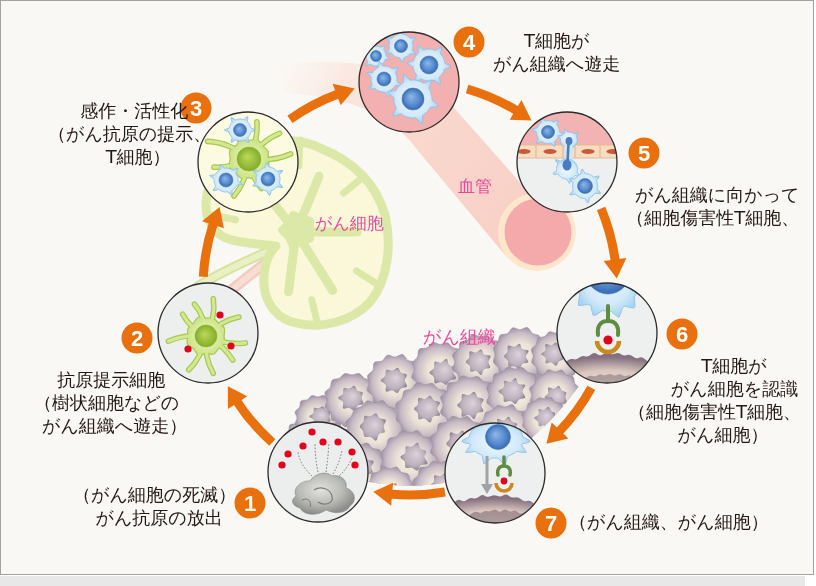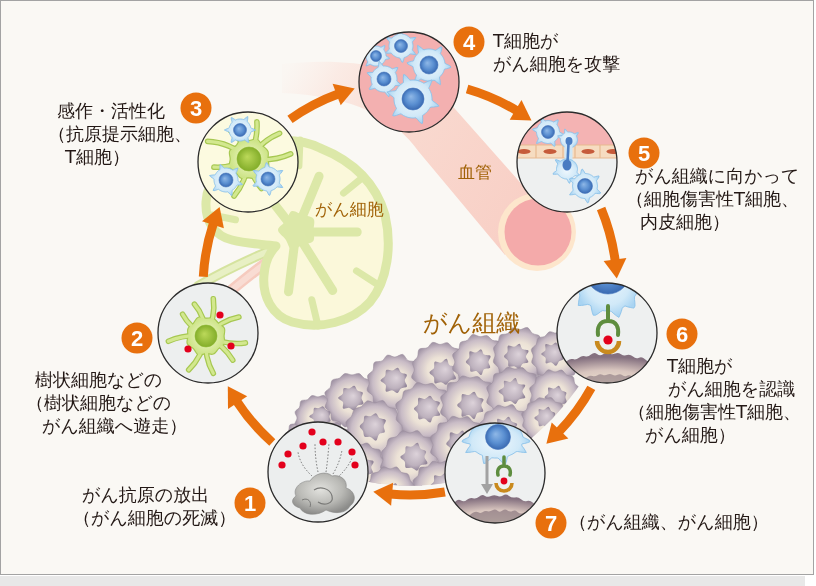--- a/index.html
+++ b/index.html
@@ -1,23 +1,23 @@
 <!DOCTYPE html>
 <html><head>
 <meta charset="utf-8">
 <style>
 html,body{margin:0;padding:0;background:#ffffff;}
 body{width:816px;height:586px;position:relative;overflow:hidden;font-family:"DejaVu Sans","Liberation Sans",sans-serif;}
 .frame{position:absolute;left:0;top:0;width:812px;height:573px;border:1px solid #a3a3a3;background:#faf8f4;}
 .bottom-strip{position:absolute;left:0;top:576px;width:805px;height:10px;background:#e8e8e8;}
 #art{position:absolute;left:0;top:0;width:816px;height:586px;}
 .label{position:absolute;color:#231815;font-size:18px;line-height:23px;white-space:nowrap;}
-.label .ln{display:block;}
+.label .ln{display:block;text-align:center;}
 .label .pl{margin-left:-9px;}
-.region{position:absolute;color:#a16207;font-size:17px;line-height:22px;white-space:nowrap;}
+.region{position:absolute;color:#ec4899;font-size:17px;line-height:22px;white-space:nowrap;margin-top:14px;}
 .badge-circle{fill:#e8700d;}
 .badge-num{fill:#ffffff;font-family:"Liberation Sans",sans-serif;font-weight:bold;font-size:22px;text-anchor:middle;}
 </style>
 </head>
 <body>
 
 <div class="frame"></div>
 <div class="bottom-strip"></div>
 
 <svg id="art" viewBox="0 0 816 586">
@@ -445,44 +445,43 @@
     </g>
     <g transform="translate(551,523)">
       <circle class="badge-circle" r="15.5" fill="#e8700d"></circle>
       <text class="badge-num" y="7.8">7</text>
     </g>
   </g>
 </svg>
 
 <div class="region" style="left:315px;top:198px">がん細胞</div>
 <div class="region" style="left:458px;top:161px">血管</div>
-<div class="region" style="left:423px;top:312px;font-size:24px">がん組織</div>
+<div class="region" style="left:423px;top:312px;font-size:18px">がん組織</div>
 
 <div class="label" style="left:82px;top:483px">
+  <span class="ln pl">（がん細胞の死滅）</span>
   <span class="ln">がん抗原の放出</span>
-  <span class="ln pl">（がん細胞の死滅）</span>
 </div>
 <div class="label" style="left:35px;top:368px">
-  <span class="ln">樹状細胞などの</span>
+  <span class="ln">抗原提示細胞</span>
   <span class="ln pl">（樹状細胞などの</span>
   <span class="ln" style="padding-left:7px">がん組織へ遊走）</span>
 </div>
 <div class="label" style="left:57px;top:99px">
   <span class="ln">感作・活性化</span>
-  <span class="ln pl">（抗原提示細胞、</span>
+  <span class="ln pl">（がん抗原の提示、</span>
   <span class="ln" style="padding-left:8px">T細胞）</span>
 </div>
 <div class="label" style="left:493px;top:29px">
   <span class="ln">T細胞が</span>
-  <span class="ln">がん細胞を攻撃</span>
-</div>
-<div class="label" style="left:635px;top:164px">
+  <span class="ln">がん組織へ遊走</span>
+</div>
+<div class="label" style="left:635px;top:183px">
   <span class="ln">がん組織に向かって</span>
   <span class="ln pl">（細胞傷害性T細胞、</span>
-  <span class="ln" style="padding-left:5px">内皮細胞）</span>
 </div>
 <div class="label" style="left:637px;top:354px">
   <span class="ln" style="padding-left:30px">T細胞が</span>
   <span class="ln" style="padding-left:31px">がん細胞を認識</span>
   <span class="ln pl">（細胞傷害性T細胞、</span>
   <span class="ln" style="padding-left:8px">がん細胞）</span>
 </div>
 <div class="label" style="left:578px;top:510px">
   <span class="ln pl">（がん組織、がん細胞）</span>
 </div>

